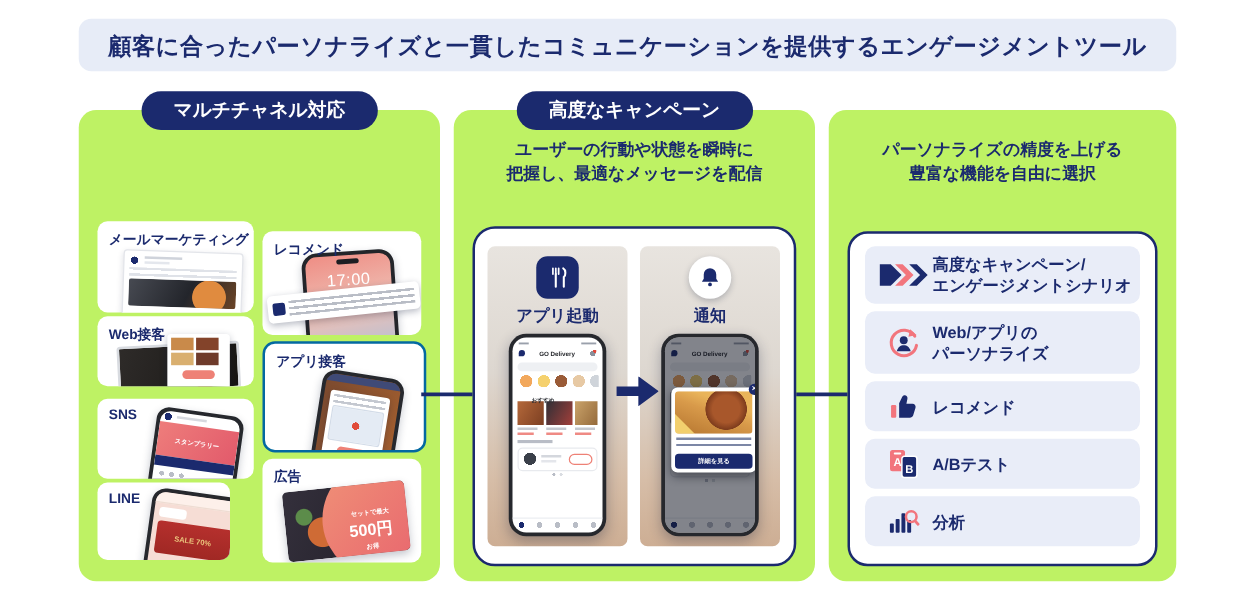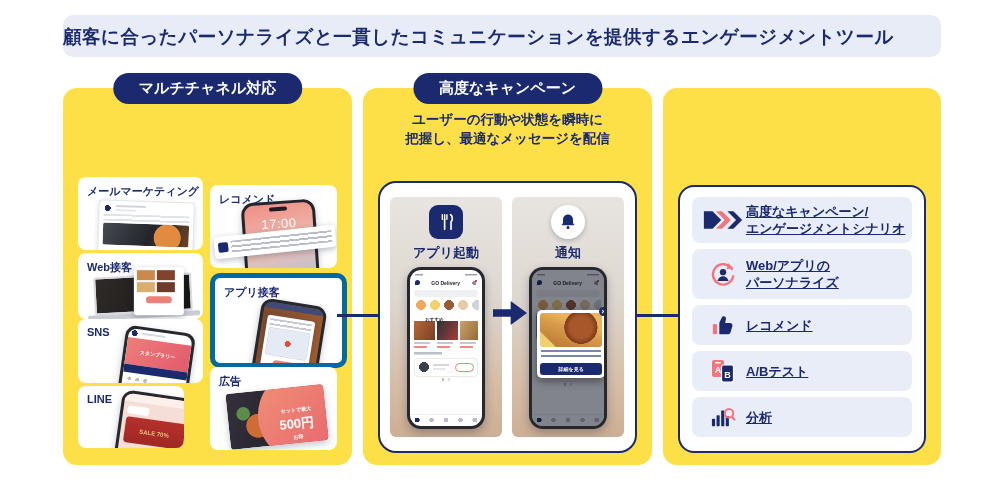--- a/index.html
+++ b/index.html
@@ -2,42 +2,42 @@
 <html><head>
 <meta charset="utf-8">
 <style>
   html,body{margin:0;padding:0;background:#fff;}
   body{font-family:"Liberation Sans","DejaVu Sans",sans-serif;}
   .canvas{position:relative;width:1004px;height:480px;background:#fff;overflow:hidden;}
   .pre{white-space:pre-line;}
 
   
   .banner{position:absolute;left:63px;top:15px;width:878px;height:42px;background:#e7ecf7;
-    border-radius:10px;display:flex;align-items:center;justify-content:flex-start;}
+    border-radius:10px;display:flex;align-items:center;justify-content:center;}
   .banner span{font-size:18.5px;font-weight:bold;color:#1b2a6e;letter-spacing:.5px;}
 
   
-  .col{position:absolute;top:88px;height:377px;background:#fde047;border-radius:14px;}
+  .col{position:absolute;top:88px;height:377px;background:#bef264;border-radius:14px;}
   .col1{left:63px;width:289px;}
   .col2{left:363px;width:289px;}
   .col3{left:663px;width:278px;}
   .pill{position:absolute;top:-15px;left:50%;transform:translateX(-50%);background:#1b2a6e;color:#fff;
     font-size:15px;font-weight:bold;padding:6px 26px;border-radius:20px;white-space:nowrap;}
   .subtitle{position:absolute;top:22px;left:0;right:0;text-align:center;color:#1b2a6e;
     font-size:13.5px;font-weight:bold;line-height:19px;}
 
   
   .mini{position:absolute;background:#fff;border-radius:8px;overflow:hidden;}
   .mini .lbl{position:absolute;top:7px;left:9px;font-size:11px;font-weight:bold;color:#1b2a6e;z-index:5;}
   .c-email{left:15px;top:89px;width:125px;height:73px;}
-  .c-web{left:15px;top:165px;width:125px;height:66px;}
+  .c-web{left:15px;top:165px;width:125px;height:56px;}
   .c-sns{left:15px;top:231px;width:125px;height:64px;}
   .c-line{left:15px;top:298px;width:106px;height:62px;}
   .c-push{left:147px;top:97px;width:127px;height:83px;}
-  .c-app{left:147px;top:185px;width:127px;height:85px;border:5px solid #0369a1;border-radius:10px;}
+  .c-app{left:147px;top:185px;width:127px;height:85px;border:2px solid #0369a1;border-radius:10px;}
   .c-ad{left:147px;top:279px;width:127px;height:83px;}
 
   
   .t{display:inline-block;font-weight:bold;white-space:nowrap;transform-origin:center;}
   .s45{font-size:10px;transform:scale(.45);}
   .s5{font-size:10px;transform:scale(.5);}
   .s6{font-size:10px;transform:scale(.6);}
 
   
   .mock-email{position:absolute;left:20px;top:24px;width:86px;height:46px;background:#fff;border:1px solid #e3e5ea;
@@ -201,21 +201,21 @@
   .pop-cta{height:12px;background:#1b2a6e;border-radius:3px;text-align:center;color:#fff;line-height:12px;}
   .flow-arrow{position:absolute;left:113px;top:118px;width:34px;height:24px;background:#1b2a6e;z-index:6;
     clip-path:polygon(0 34%,52% 34%,52% 0,100% 50%,52% 100%,52% 66%,0 66%);}
 
   
   .ft-card{position:absolute;left:15px;top:97px;width:248px;height:268px;background:#fff;border:2px solid #1b2a6e;
     border-radius:16px;box-sizing:border-box;padding:10px 12px;display:flex;flex-direction:column;gap:6px;}
   .feat-row{background:#e9edf8;border-radius:8px;display:flex;align-items:center;}
   .r1{height:46px;} .r2{height:40px;} .r3{height:50px;} .r4{height:40px;} .r5{height:40px;}
   .feat-icon{width:46px;flex:none;display:flex;align-items:center;justify-content:center;margin-left:8px;}
-  .feat-label{font-size:13px;font-weight:bold;color:#1b2a6e;line-height:17px;text-decoration:underline;}
+  .feat-label{font-size:13px;font-weight:bold;color:#1b2a6e;line-height:17px;}
 
   
   .conn{position:absolute;height:2.5px;background:#1b2a6e;top:314px;}
   .conn-left{left:337px;width:41px;}
   .conn-right{left:637px;width:41px;}
 </style>
 </head>
 <body>
 
 <div class="canvas">
@@ -387,20 +387,22 @@
               </div>
             </div>
           </div>
         </div>
       </div>
 
     </div>
   </section>
 
   <section class="col col3">
+    <div class="subtitle pre">パーソナライズの精度を上げる
+豊富な機能を自由に選択</div>
 
     <div class="ft-card">
 
       <div class="feat-row r1">
         <span class="feat-icon">
           <svg width="40" height="20" viewBox="0 0 46 22">
             <polygon points="1,1 11,1 21,11 11,21 1,21" fill="#1b2a6e"></polygon>
             <polygon points="15,1 22,1 32,11 22,21 15,21 25,11" fill="#f2757d"></polygon>
             <polygon points="28,1 35,1 45,11 35,21 28,21 38,11" fill="#1b2a6e"></polygon>
           </svg>

